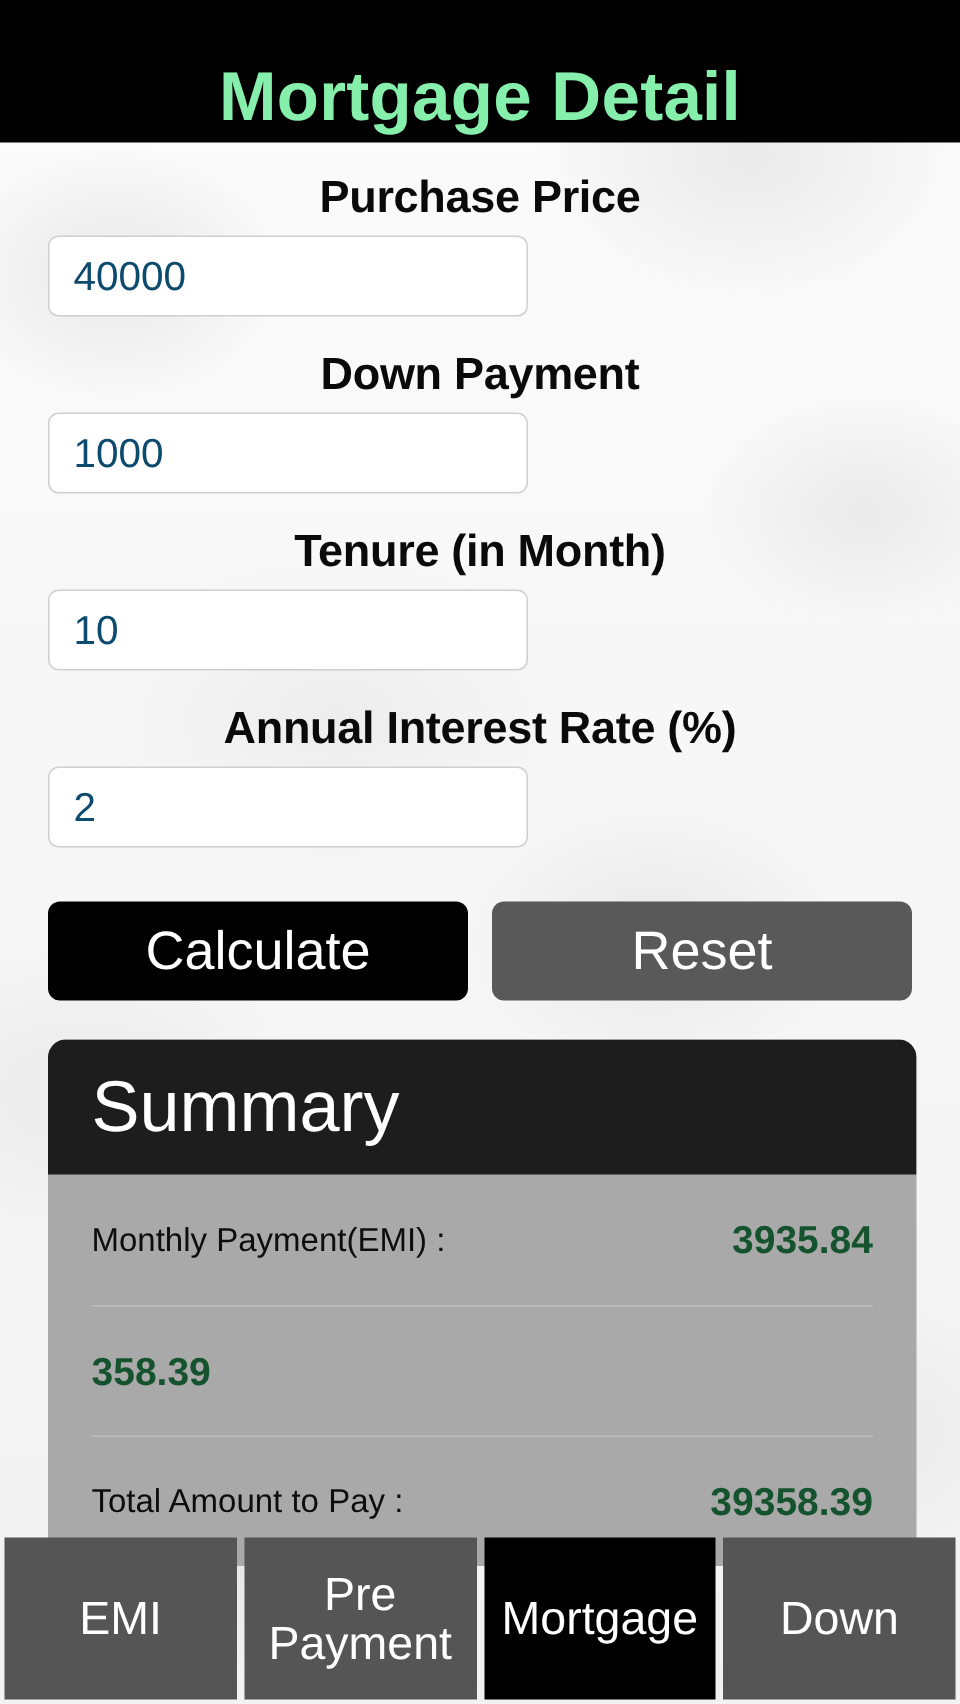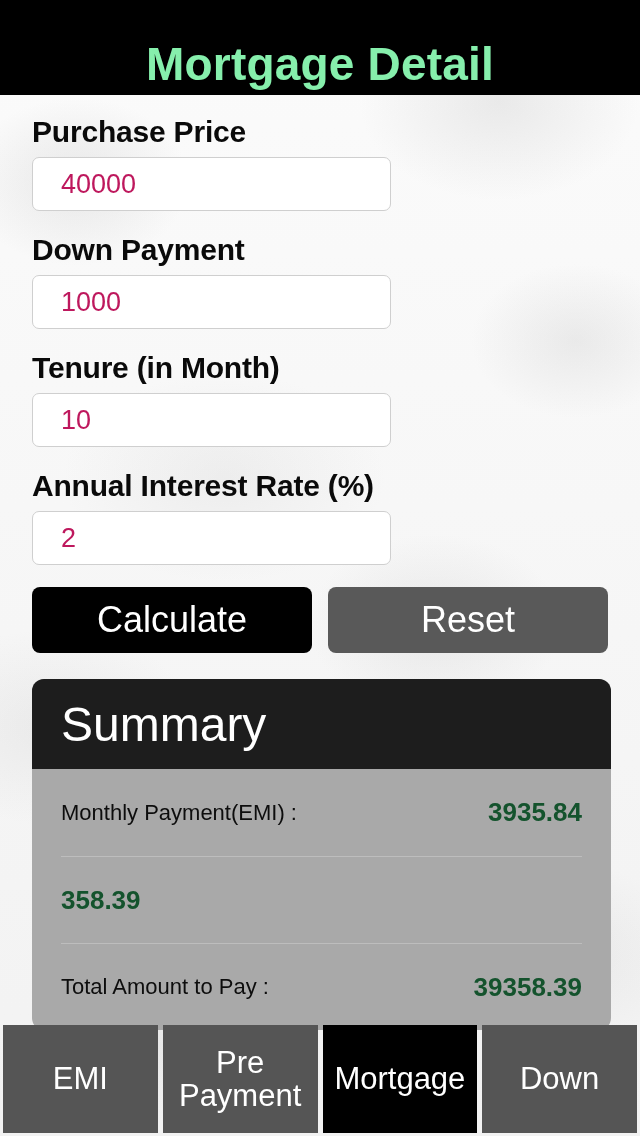--- a/index.html
+++ b/index.html
@@ -43,41 +43,42 @@
   .content { padding:0 32px; }
 
   .field-label {
     font-size:30px;
     font-weight:bold;
     color:#0a0a0a;
     line-height:1;
     margin-top:24px;
     margin-bottom:10px;
     letter-spacing:-.2px;
+    text-align:center;
   }
   .field-label.first { margin-top:22px; }
 
   .text-input {
     display:block;
-    width:359px;
+    width:320px;
     height:54px;
     background:#fff;
     border:1px solid #cfcfcf;
     border-radius:7px;
     font-family:"Liberation Sans", sans-serif;
     font-size:27px;
-    color:#be185d;
-    padding:0 28px;
+    color:#0c4a6e;
+    padding:0 16px;
     outline:none;
   }
 
   
   .button-row {
     display:flex;
-    margin-top:22px;
+    margin-top:36px;
     gap:16px;
   }
   .btn {
     width:280px;
     height:66px;
     border:none;
     border-radius:8px;
     color:#fff;
     font-family:"Liberation Sans", sans-serif;
     font-size:36px;

